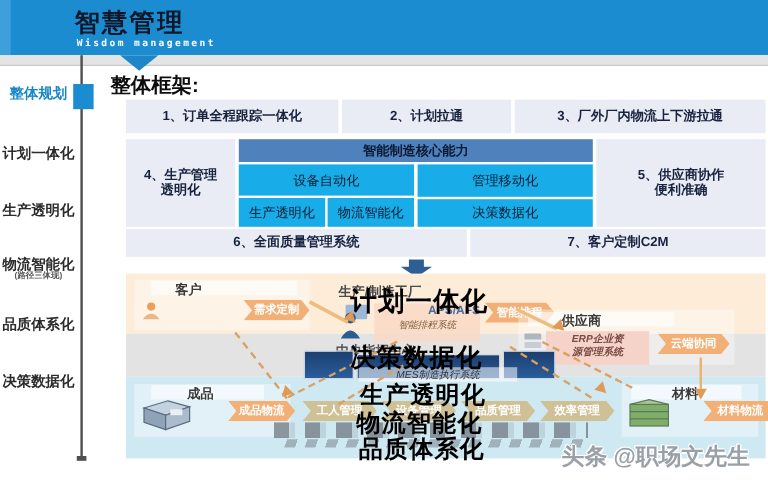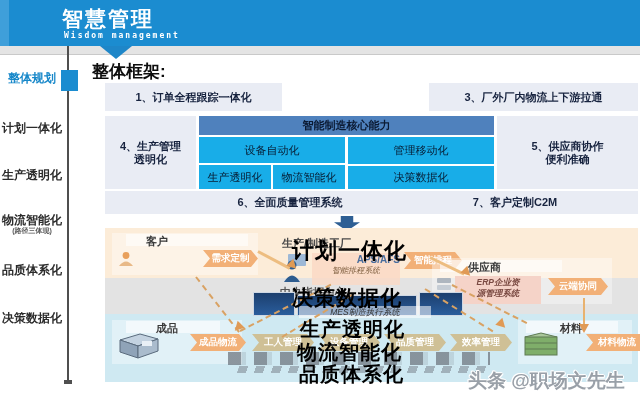--- a/index.html
+++ b/index.html
@@ -2,21 +2,21 @@
 <html><head>
 <meta charset="utf-8">
 <style>
   html,body{margin:0;padding:0;}
   .app{position:relative;width:640px;height:400px;background:#ffffff;overflow:hidden;
        font-family:"Liberation Sans","DejaVu Sans",sans-serif;
        --accent-blue:#1b8cd0; --cell-blue:#18ade8; --core-bar:#4f81bd; --light-cell:#e9ecf4;}
   
   .hdr{position:absolute;left:0;top:0;width:640px;height:46px;background:var(--accent-blue);}
   .hdr-edge{position:absolute;left:0;top:0;width:9px;height:46px;background:#3f9fda;}
-  .hdr-title{position:absolute;left:62px;top:5px;color:#ffffff;font-size:21px;font-weight:bold;letter-spacing:2px;}
+  .hdr-title{position:absolute;left:62px;top:5px;color:#0f172a;font-size:21px;font-weight:bold;letter-spacing:2px;}
   .hdr-sub{position:absolute;left:64px;top:31px;color:#fff;font-size:8px;letter-spacing:2px;
            font-family:"DejaVu Sans Mono","Liberation Mono",monospace;font-weight:bold;}
   .hdr-strip{position:absolute;left:0;top:46px;width:640px;height:8px;background:#e4e4e4;border-bottom:1px solid #c9c9c9;}
   .hdr-tri{position:absolute;left:100px;top:46px;width:0;height:0;
            border-left:16px solid transparent;border-right:16px solid transparent;border-top:13px solid #1e86c8;}
   
   .timeline{position:absolute;left:67px;top:46px;width:2px;height:336px;background:#4f4f4f;}
   .timeline-cap{position:absolute;left:64px;top:380px;width:8px;height:4px;background:#4f4f4f;}
   .marker{position:absolute;left:61px;top:70px;width:17px;height:21px;background:var(--accent-blue);}
   .side-item{position:absolute;left:0px;width:64px;text-align:center;font-size:12px;font-weight:bold;color:#2b2b2b;line-height:14px;cursor:pointer;}
@@ -94,38 +94,39 @@
   <div class="side-item" style="top:263px;">
     <span>品质体系化</span>
   </div>
   <div class="side-item" style="top:311px;">
     <span>决策数据化</span>
   </div>
 
   <div class="main-title">整体框架:</div>
 
   <div class="gcell" style="left:105px;top:83px;width:177px;height:28px;">1、订单全程跟踪一体化</div>
+  <div class="gcell" style="left:285px;top:83px;width:141px;height:28px;">2、计划拉通</div>
   <div class="gcell" style="left:429px;top:83px;width:209px;height:28px;">3、厂外厂内物流上下游拉通</div>
 
   <div class="gcell" style="left:105px;top:116px;width:91px;height:73px;flex-direction:column;">
     <span>4、生产管理</span>
     <span>透明化</span>
   </div>
   <div class="corebar" style="left:199px;top:116px;width:295px;height:19px;">智能制造核心能力</div>
   <div class="bcell" style="left:199px;top:137px;width:146px;height:26px;">设备自动化</div>
   <div class="bcell" style="left:199px;top:165px;width:72px;height:24px;">生产透明化</div>
   <div class="bcell" style="left:273px;top:165px;width:72px;height:24px;">物流智能化</div>
   <div class="bcell" style="left:348px;top:137px;width:146px;height:27px;">管理移动化</div>
   <div class="bcell" style="left:348px;top:166px;width:146px;height:23px;">决策数据化</div>
   <div class="gcell" style="left:497px;top:116px;width:141px;height:73px;flex-direction:column;">
     <span>5、供应商协作</span>
     <span>便利准确</span>
   </div>
 
-  <div class="gcell" style="left:105px;top:191px;width:284px;height:23px;padding-left:43px;">6、全面质量管理系统</div>
+  <div class="gcell" style="left:105px;top:191px;width:284px;height:23px;">6、全面质量管理系统</div>
   <div class="gcell" style="left:392px;top:191px;width:246px;height:23px;">7、客户定制C2M</div>
 
   <div class="down-arrow"></div>
 
   <div class="band band-peach"></div>
   <div class="band band-gray"></div>
   <div class="band band-blue"></div>
 
   <div class="dbox" style="left:112px;top:233px;width:146px;height:42px;"></div>
   <div class="dstrip" style="left:126px;top:234px;width:122px;height:12px;"></div>

